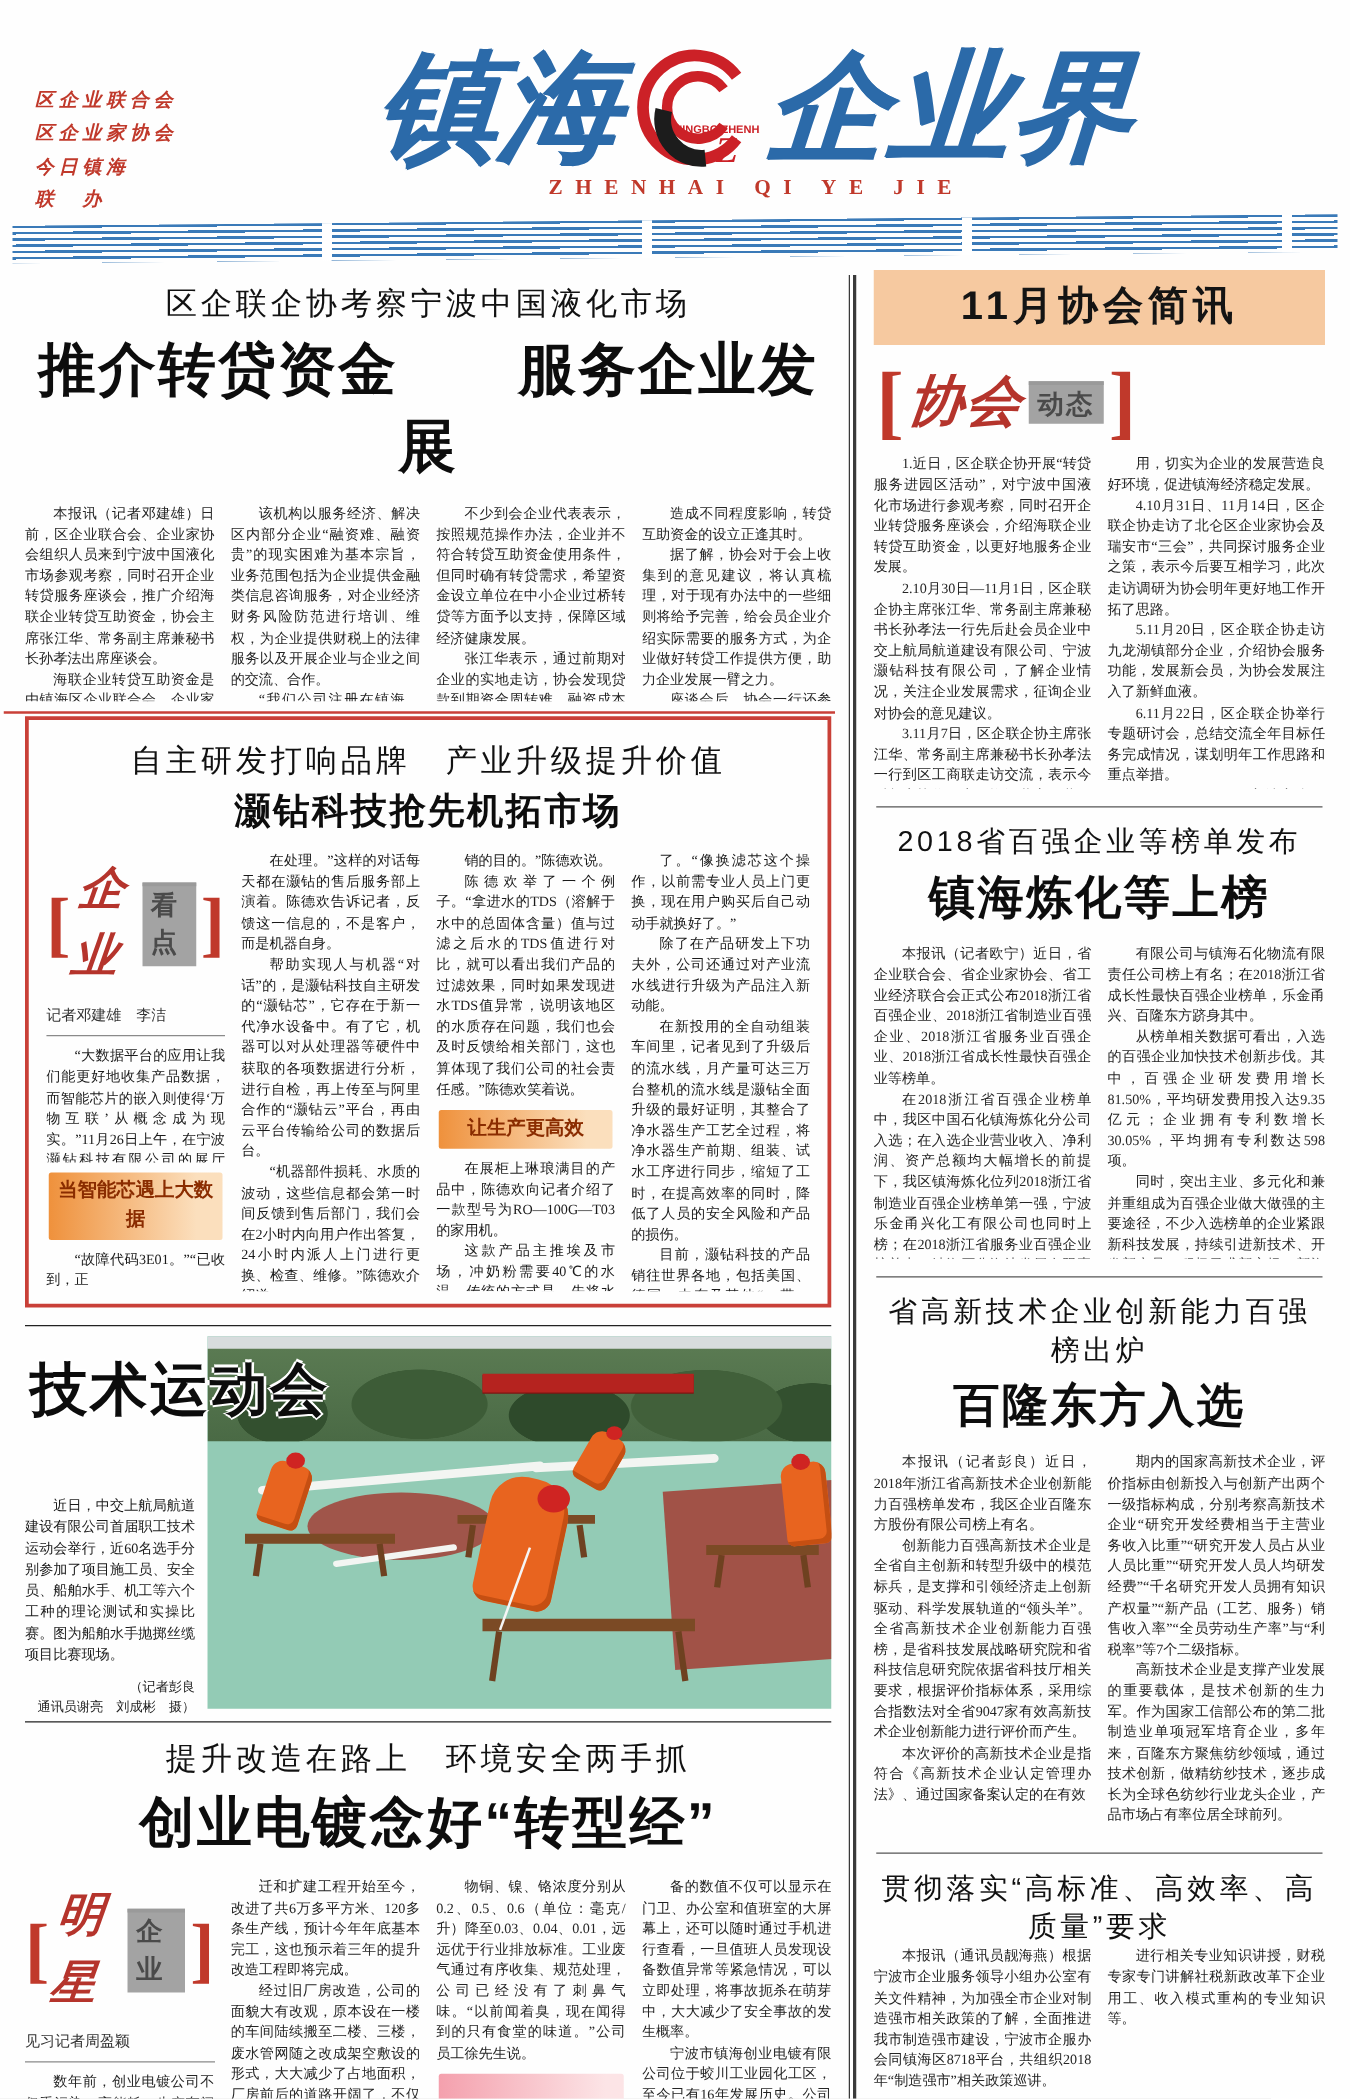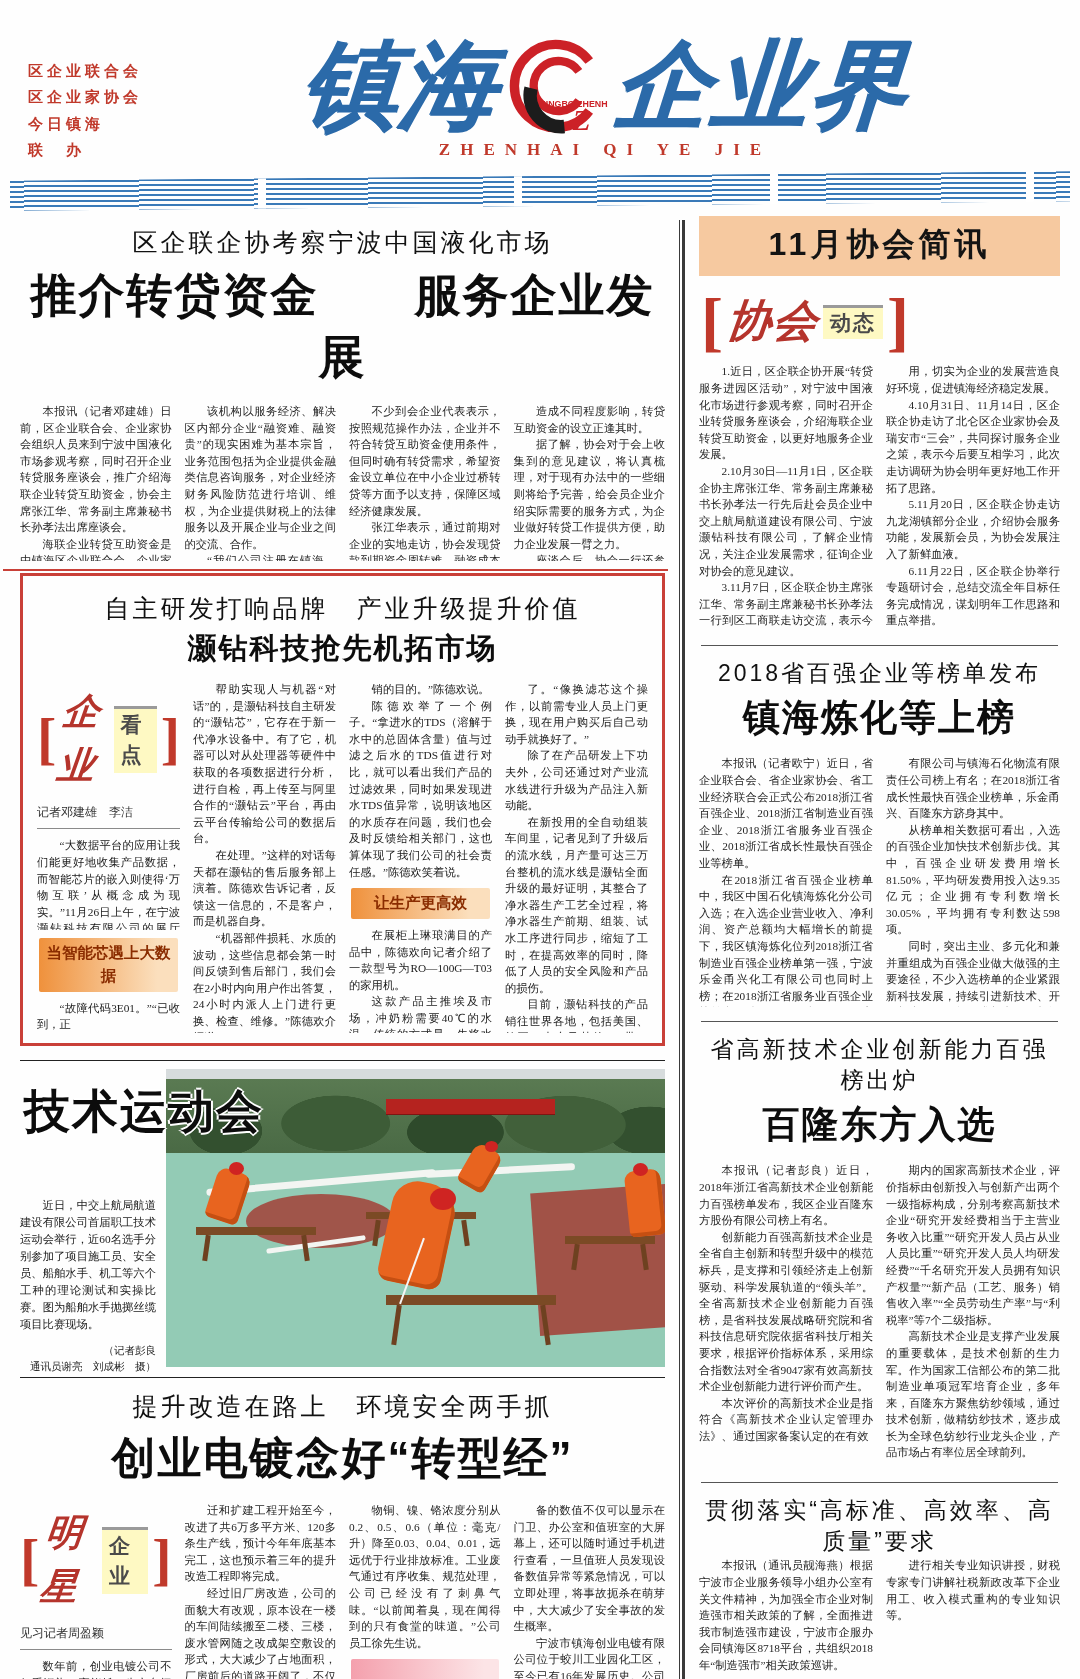--- a/index.html
+++ b/index.html
@@ -2,22 +2,22 @@
 <html><head>
 <meta charset="utf-8">
 <style>
   * { margin:0; padding:0; box-sizing:border-box; }
   html,body { background:#e8e8e8; }
   .page { width:1080px; height:1679px; margin:0 auto; background:#fefefe; overflow:hidden; position:relative;
           font-family:"Liberation Serif", serif; color:#1a1a1a; }
 
   
   .masthead { display:flex; align-items:flex-start; padding:34px 28px 0 28px; height:172px; }
-  .mast-left { width:130px; margin-top:24px; color:#c0392b; font-family:"Liberation Sans",sans-serif;
-               font-size:15px; font-weight:bold; line-height:1.75; letter-spacing:4px; text-align:justify; }
+  .mast-left { width:130px; margin-top:34px; color:#c0392b; font-family:"Liberation Sans",sans-serif;
+               font-size:15px; font-weight:bold; line-height:1.75; letter-spacing:4px; text-align:justify;font-style:italic; }
   .mast-center { flex:1; text-align:center; }
   .brand-row { display:flex; align-items:center; justify-content:center; gap:4px; }
   .brand { font-family:"Liberation Serif",serif; font-weight:bold; font-style:italic;
            color:#2b6aa9; font-size:96px; line-height:1.05; letter-spacing:2px;
            text-shadow:1px 1px 0 #2b6aa9; transform:skewX(-4deg); white-space:nowrap; }
   .logo { width:104px; height:104px; flex:0 0 auto; margin:0 2px; }
   .brand-pinyin { color:#c0392b; font-family:"Liberation Serif",serif; font-weight:bold;
                   font-size:17px; letter-spacing:10px; margin-top:2px; }
   .mast-right { width:170px; text-align:center; font-family:"Liberation Sans",sans-serif; }
   .qr-row { display:flex; justify-content:flex-start; gap:6px; margin-left:10px; }
@@ -51,21 +51,21 @@
   .kicker { text-align:center; font-family:"Liberation Sans",sans-serif; font-weight:500;
             font-size:25px; letter-spacing:3px; color:#111; }
   .headline { text-align:center; font-family:"Liberation Sans",sans-serif; font-weight:800;
               letter-spacing:2px; color:#0d0d0d; }
 
   
   .badge { display:flex; align-items:center; gap:4px; margin:4px 0 10px 0; }
   .badge .bracket { color:#c0392b; font-size:58px; font-weight:bold; line-height:0.9; font-family:"Liberation Serif",serif; }
   .badge .w1 { color:#b5342c; font-size:37px; font-weight:bold; font-style:italic;
                font-family:"Liberation Serif",serif; letter-spacing:2px; transform:skewX(-6deg); }
-  .badge .w2 { background:#fef9c3; border-top:3px solid #9a9a9a; color:#4a4a4a;
+  .badge .w2 { background:#a3a3a3; border-top:3px solid #9a9a9a; color:#4a4a4a;
                font-family:"Liberation Sans",sans-serif; font-weight:bold; font-size:21px;
                padding:1px 7px 2px 7px; letter-spacing:2px; }
   .byline { font-size:12px; color:#333; border-bottom:1.5px solid #8a8a8a; padding-bottom:7px; margin-bottom:8px; }
 
   .subhead-orange { display:block; margin:8px 2px; padding:4px 0; text-align:center;
       font-family:"Liberation Sans",sans-serif; font-weight:bold; font-size:15.5px; color:#8a2c00;
       background:linear-gradient(90deg,#ef913c, #fbdfbd 85%); border-radius:2px; }
   .subhead-pink { display:block; margin:8px 2px; padding:4px 0; text-align:center;
       font-family:"Liberation Sans",sans-serif; font-weight:bold; font-size:15.5px; color:#8c1f2a;
       background:linear-gradient(90deg,#f4a0ad, #fce4e6 90%); border-radius:2px; line-height:1.35; }
@@ -217,22 +217,22 @@
             </div>
             <div class="byline">记者邓建雄　李洁</div>
             <div class="hao-flow">
                 <p class="">“大数据平台的应用让我们能更好地收集产品数据，而智能芯片的嵌入则使得‘万物互联’从概念成为现实。”11月26日上午，在宁波灏钻科技有限公司的展厅里，品牌部负责人陈德欢指着身后的电子屏幕和展台上众多产品这样介绍道。</p>
               </div>
             <span class="subhead-orange">当智能芯遇上大数据</span>
             <p>“故障代码3E01。”“已收到，正</p>
           </div>
           <div class="hao-col">
             <div class="hao-flow">
+                <p class="">在处理。”这样的对话每天都在灏钻的售后服务部上演着。陈德欢告诉记者，反馈这一信息的，不是客户，而是机器自身。</p>
                 <p class="">帮助实现人与机器“对话”的，是灏钻科技自主研发的“灏钻芯”，它存在于新一代净水设备中。有了它，机器可以对从处理器等硬件中获取的各项数据进行分析，进行自检，再上传至与阿里合作的“灏钻云”平台，再由云平台传输给公司的数据后台。</p>
-                <p class="">在处理。”这样的对话每天都在灏钻的售后服务部上演着。陈德欢告诉记者，反馈这一信息的，不是客户，而是机器自身。</p>
                 <p class="">“机器部件损耗、水质的波动，这些信息都会第一时间反馈到售后部门，我们会在2小时内向用户作出答复，24小时内派人上门进行更换、检查、维修。”陈德欢介绍道。</p>
               </div>
           </div>
           <div class="hao-col">
             <div>
                 <p class="">销的目的。”陈德欢说。</p>
                 <p class="">陈德欢举了一个例子。“拿进水的TDS（溶解于水中的总固体含量）值与过滤之后水的TDS值进行对比，就可以看出我们产品的过滤效果，同时如果发现进水TDS值异常，说明该地区的水质存在问题，我们也会及时反馈给相关部门，这也算体现了我们公司的社会责任感。”陈德欢笑着说。</p>
               </div>
             <span class="subhead-orange">让生产更高效</span>
             <div class="hao-flow">

